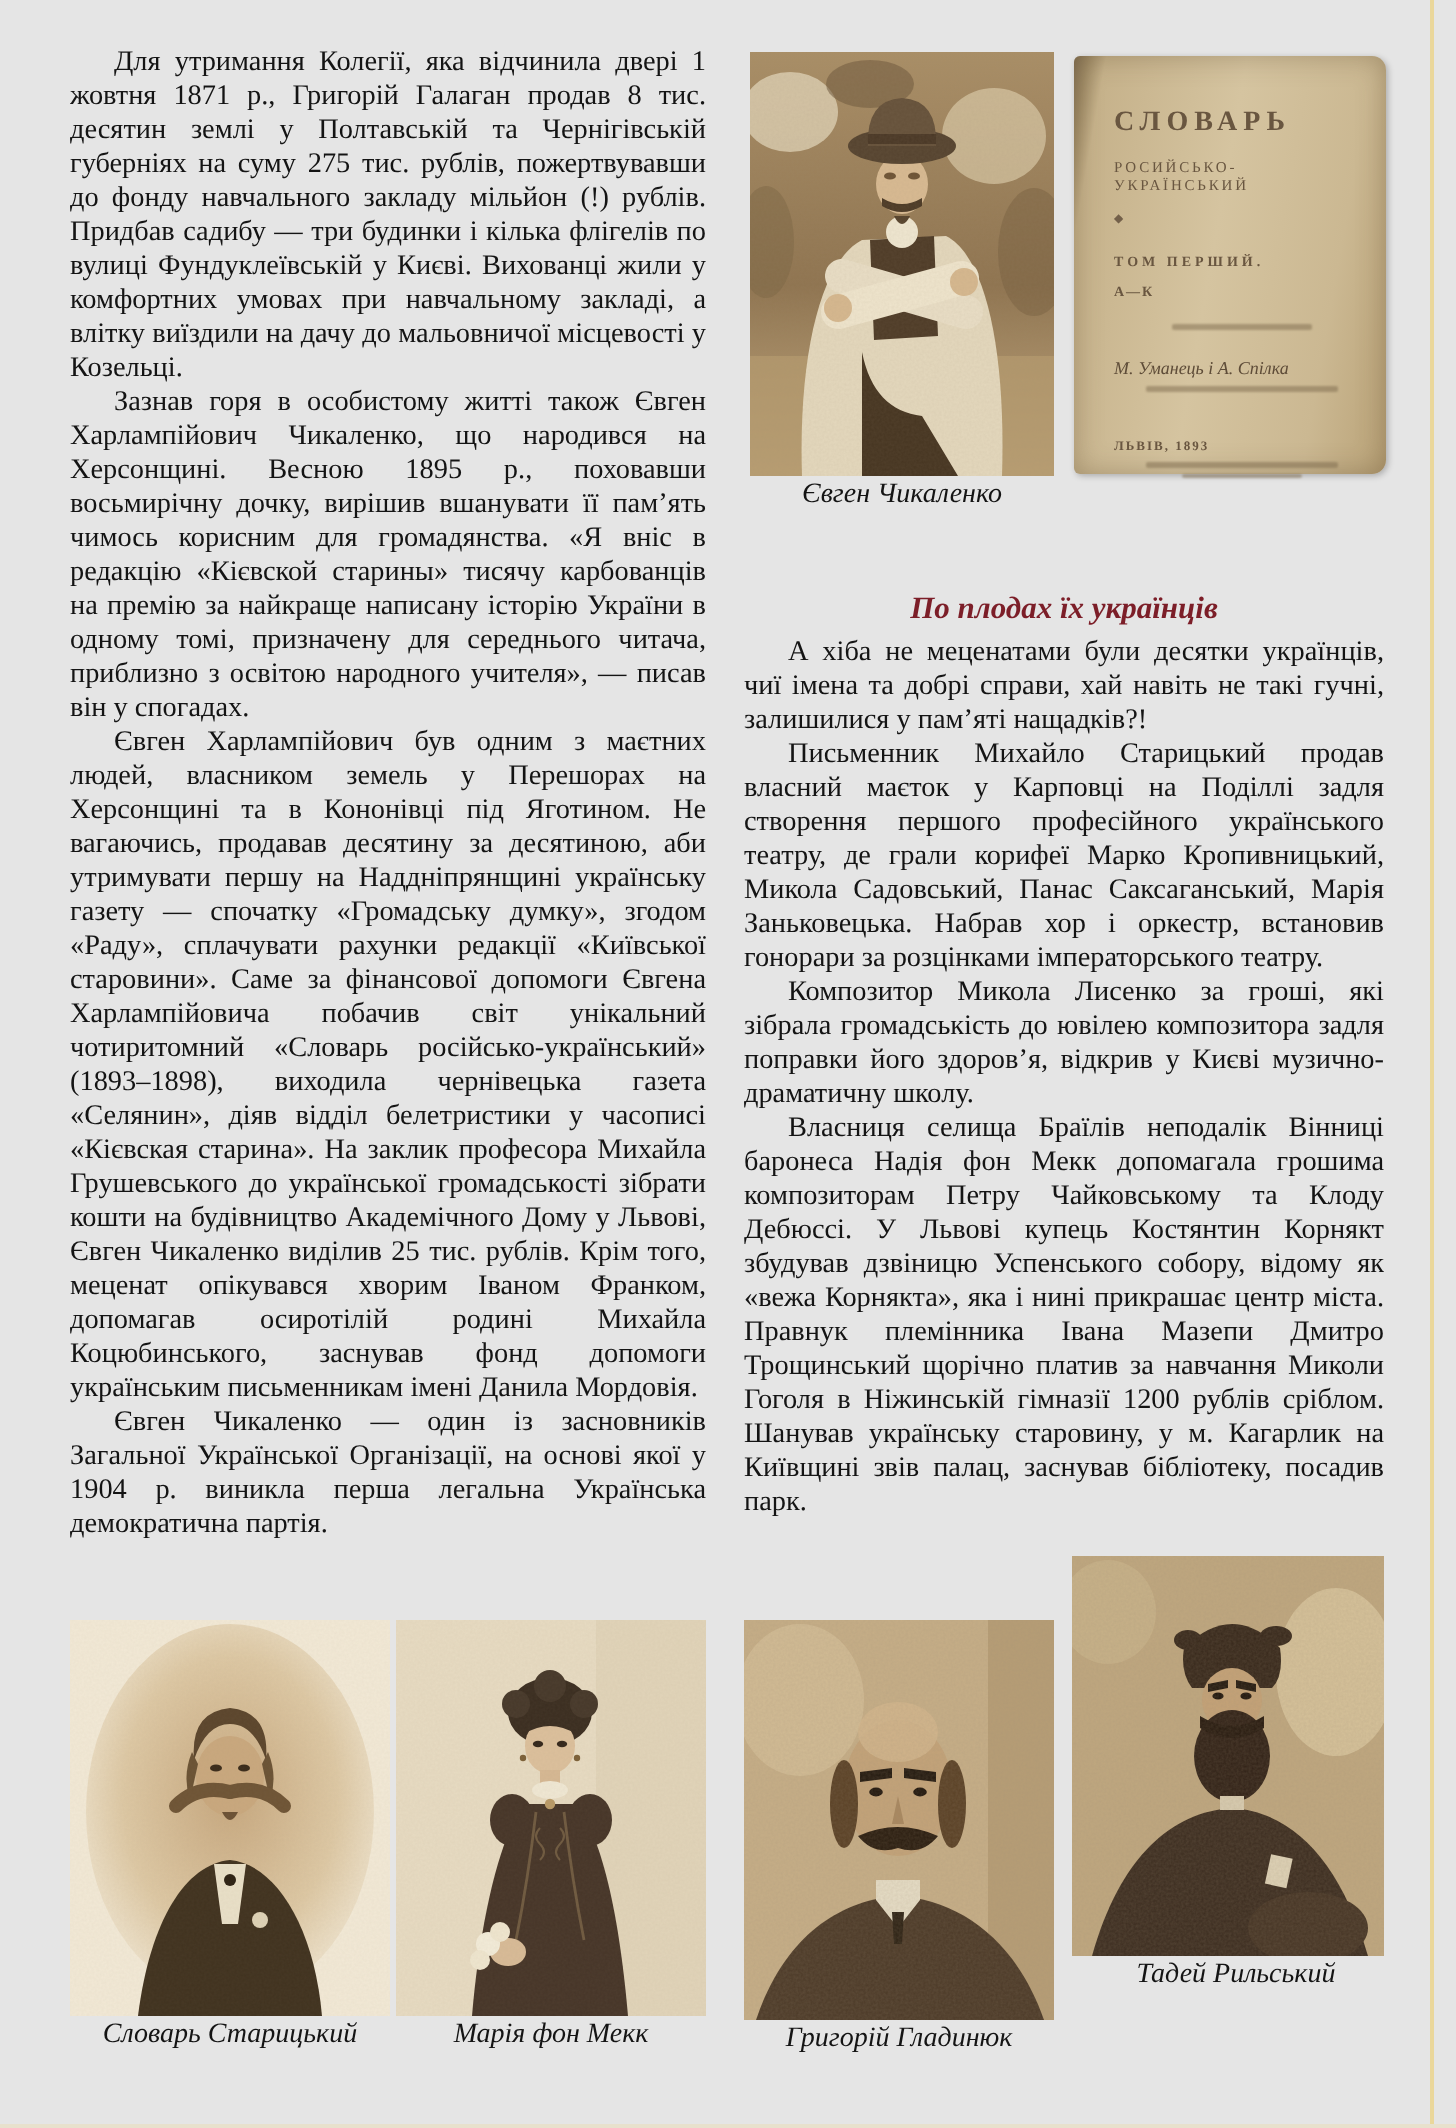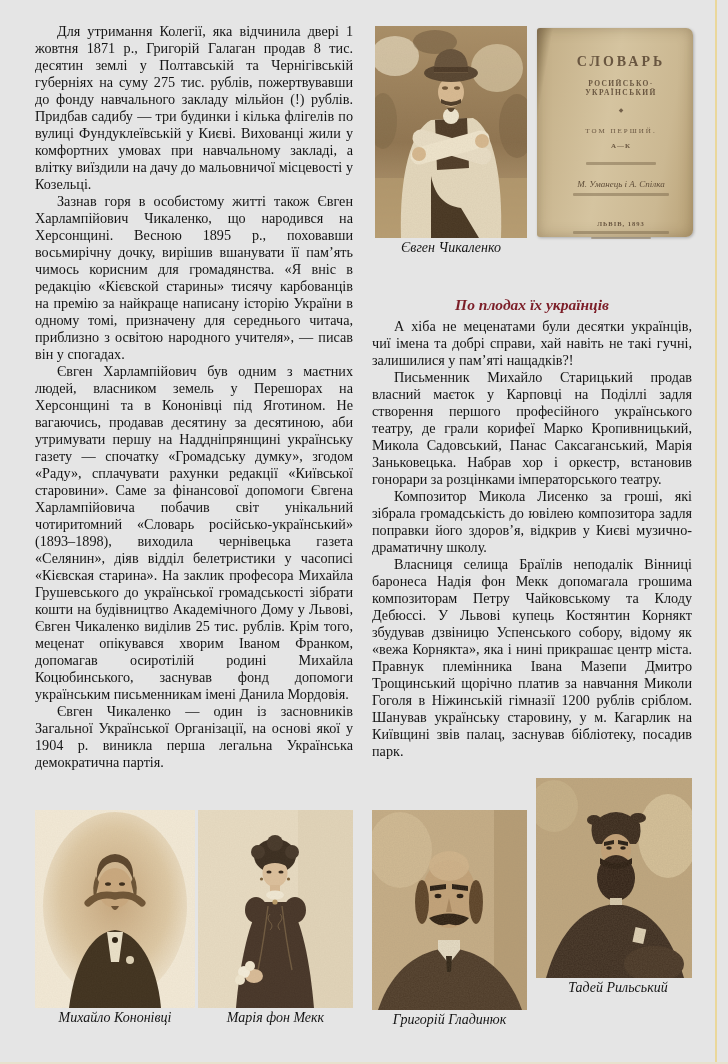--- a/index.html
+++ b/index.html
@@ -25,25 +25,25 @@
   #fig-starytsky{left:35px;top:810px;width:160px;}
   #fig-vonmekk{left:198px;top:810px;width:155px;}
   #fig-hladyniuk{left:372px;top:810px;width:155px;}
   #fig-rylsky{left:536px;top:778px;width:164px;}
   
   .book{
     position:relative;width:156px;height:209px;border-radius:3px 7px 7px 3px;
     background:linear-gradient(100deg,#877457 0px,#a18d68 7px,#c6b28b 16px,#d5c4a0 45%,#cbb892 78%,#b9a277 100%);
     box-shadow:inset 0 0 14px rgba(90,70,40,.35), 1px 1px 3px rgba(0,0,0,.25);
   }
-  .book-inner{position:absolute;left:20px;right:8px;top:0;bottom:0;text-align:center;color:#695640;}
+  .book-inner{position:absolute;left:20px;right:8px;top:0;bottom:0;color:#695640;}
   .book-title1{margin-top:26px;font-size:14px;font-weight:bold;letter-spacing:3px;}
-  .book-title2{margin-top:9px;font-size:7.5px;font-weight:bold;letter-spacing:1.4px;}
+  .book-title2{margin-top:9px;font-size:7.5px;font-weight:normal;letter-spacing:1.4px;}
   .book-orn{margin-top:9px;font-size:6px;color:#73604a;}
-  .book-vol{margin-top:14px;font-size:7px;letter-spacing:2px;font-weight:normal;}
+  .book-vol{margin-top:14px;font-size:7px;letter-spacing:2px;font-weight:bold;}
   .book-range{margin-top:7px;font-size:7px;font-weight:bold;letter-spacing:1px;}
   .book-authors{margin-top:14px;font-size:9px;font-style:italic;color:#5e4c38;filter:blur(.3px);}
   .book-imprint{margin-top:24px;font-size:6.5px;letter-spacing:1px;font-weight:bold;}
   .bar{background:#7e6b4e;opacity:.5;border-radius:1px;filter:blur(.4px);}
   .bar-a{width:70px;height:3px;margin:12px auto 0;}
   .bar-b{width:96px;height:3px;margin:4px auto 0;}
   .bar-c{width:60px;height:2px;margin:3px auto 0;}
   
   .edge-v{position:absolute;top:0;right:11px;width:2px;height:100%;background:#ead79b;}
   .edge-h{position:absolute;left:0;bottom:0;width:100%;height:2px;background:#e8e1cd;}
@@ -148,21 +148,21 @@
       <path d="M62,70 Q60,46 80,44 Q100,46 98,70 Q92,52 80,52 Q68,52 62,70 Z" fill="#5b452c"></path>
       <path d="M61,66 Q56,78 60,90 L64,72 Z" fill="#6a5234"></path>
       <path d="M99,66 Q104,78 100,90 L96,72 Z" fill="#6a5234"></path>
       <ellipse cx="73" cy="74" rx="3" ry="1.8" fill="#3a2b1a"></ellipse>
       <ellipse cx="87" cy="74" rx="3" ry="1.8" fill="#3a2b1a"></ellipse>
       <path d="M80,86 Q64,82 53,93" stroke="#6e5435" stroke-width="7" fill="none" stroke-linecap="round"></path>
       <path d="M80,86 Q96,82 107,93" stroke="#6e5435" stroke-width="7" fill="none" stroke-linecap="round"></path>
       <path d="M76,96 Q80,104 84,96 Z" fill="#6b5134"></path>
       <rect width="160" height="198" filter="url(#grain)" opacity=".14"></rect>
     </svg>
-    <figcaption>Михайло Кононівці</figcaption>
+    <figcaption>Словарь Старицький</figcaption>
   </figure>
 
   <figure id="fig-vonmekk">
     <svg viewBox="0 0 155 198" width="155" height="198">
       <rect width="155" height="198" fill="#e7dbc2"></rect>
       <rect x="100" width="55" height="198" fill="#ddcfb2" opacity=".6"></rect>
       <ellipse cx="77" cy="46" rx="21" ry="17" fill="#3a2d20"></ellipse>
       <circle cx="60" cy="42" r="7" fill="#46382a"></circle>
       <circle cx="94" cy="42" r="7" fill="#46382a"></circle>
       <circle cx="77" cy="33" r="8" fill="#46382a"></circle>

